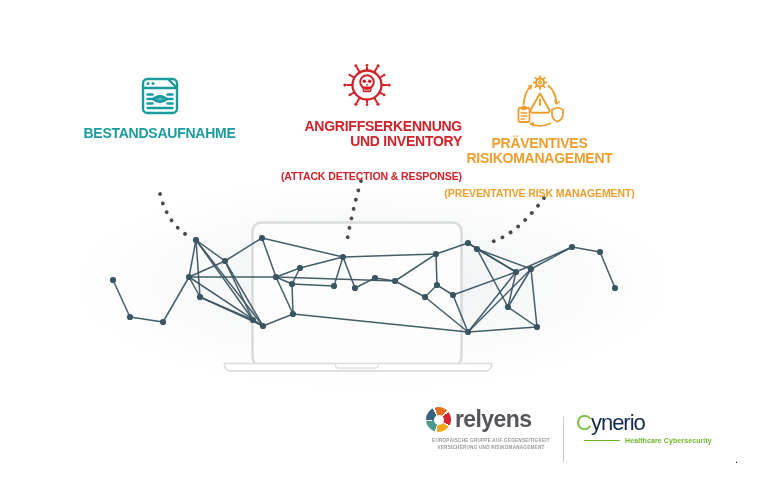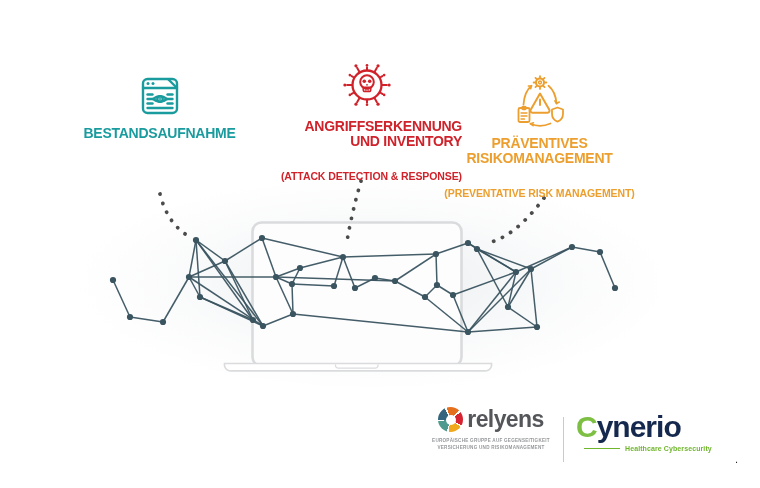--- a/index.html
+++ b/index.html
@@ -14,28 +14,28 @@
   .feature{position:absolute;text-align:center;}
   .feature .icon svg{display:block;margin:0 auto;}
   .feature-title{font-weight:bold;font-size:14px;line-height:1.1;letter-spacing:-0.25px;margin-top:6px;}
   .feature-sub{font-weight:bold;font-size:10.5px;letter-spacing:-0.1px;margin-top:20px;}
   .f1{left:62px;top:72px;width:195px;}
   .f2{left:272px;top:57px;width:190px;text-align:right;}
   .f3{left:437px;top:72px;width:205px;}
   .scene{position:absolute;left:0;top:0;}
   
   .relyens{position:absolute;left:426px;top:407px;width:130px;text-align:center;}
-  .relyens-row{display:flex;align-items:center;justify-content:center;gap:4px;}
+  .relyens-row{display:flex;align-items:center;justify-content:flex-start;gap:4px;}
   .pinwheel{width:25px;height:25px;border-radius:50%;position:relative;flex:0 0 25px;}
   .pinwheel::after{content:'';position:absolute;inset:7.5px;background:#fff;border-radius:50%;}
   .relyens-name{font-size:23px;font-weight:600;letter-spacing:-0.6px;line-height:1;}
   .relyens-tagline{margin-top:5px;font-size:4.6px;font-weight:bold;letter-spacing:0.25px;line-height:1.6;white-space:nowrap;}
   .logo-divider{position:absolute;left:563px;top:417px;width:1px;height:45px;background:#C8CACC;}
   .cynerio{position:absolute;left:576px;top:412px;width:126px;}
-  .cynerio-name{font-size:30px;font-weight:bold;letter-spacing:-1px;line-height:1;white-space:nowrap;}
+  .cynerio-name{font-size:22px;font-weight:normal;letter-spacing:-1px;line-height:1;white-space:nowrap;}
   .cynerio-tag{display:flex;align-items:center;gap:5px;margin-top:3px;padding-left:8px;}
   .cynerio-tag-line{flex:0 0 36px;height:1.5px;}
   .cynerio-tag-text{font-size:7px;font-weight:bold;letter-spacing:0.1px;white-space:nowrap;}
   .footnote-dot{position:absolute;left:735px;top:453px;font-size:11px;color:#222;}
 </style>
 </head>
 <body>
 
 <div class="stage">
 

